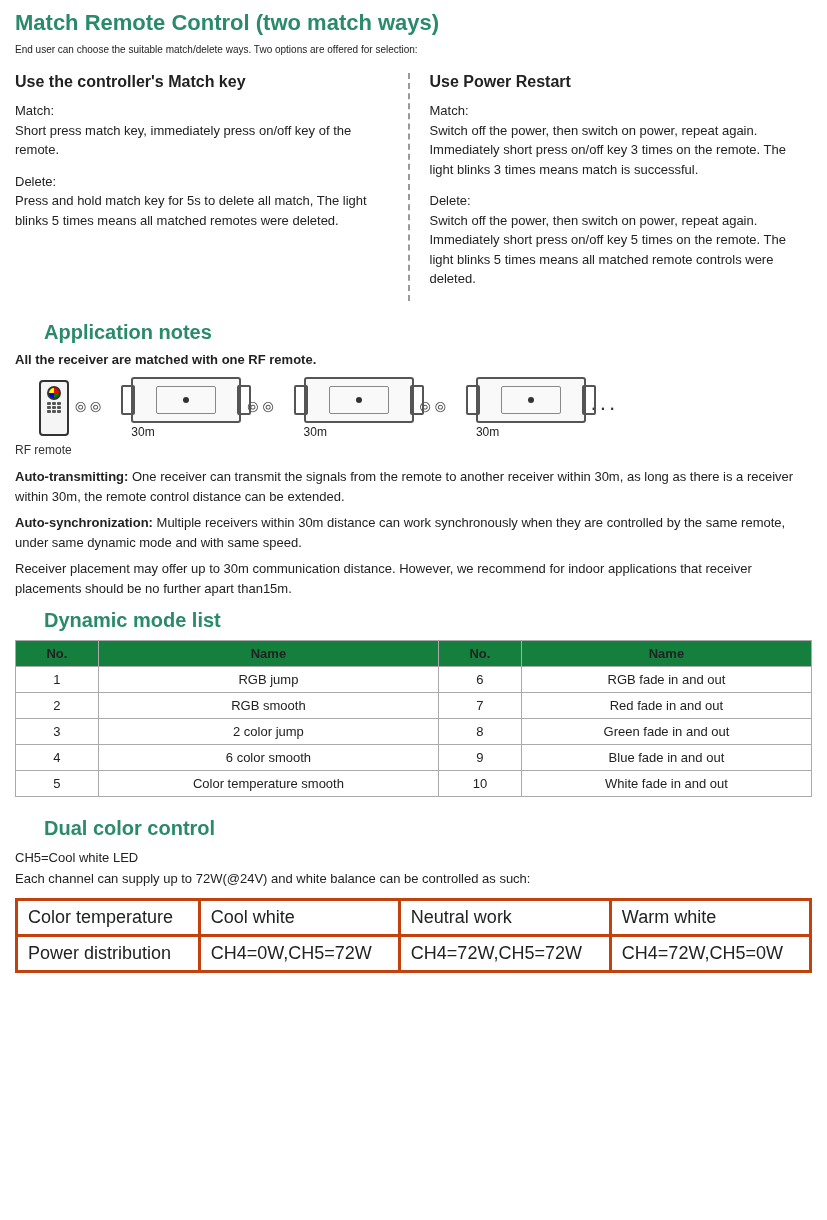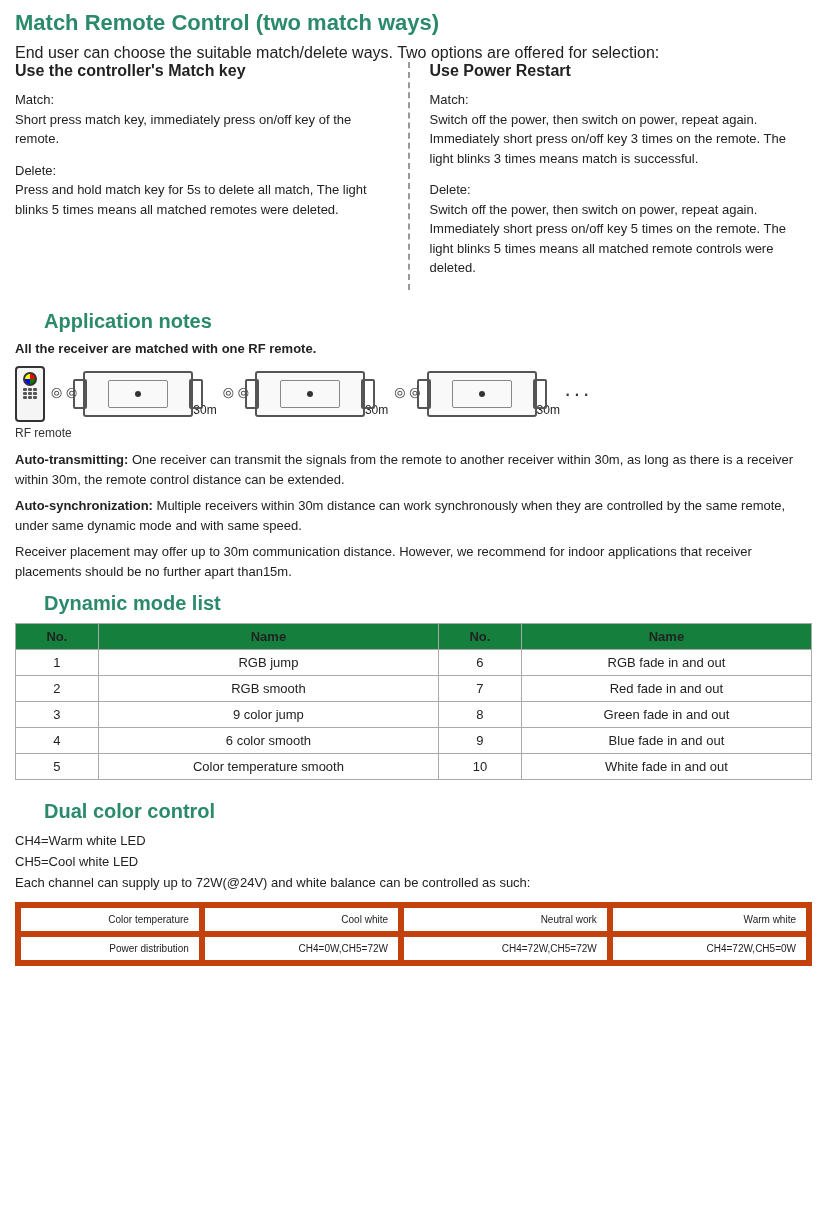--- a/index.html
+++ b/index.html
@@ -11,22 +11,22 @@
       width: 827px;
       padding: 10px 15px 20px 15px;
     }
     h1.page-title {
       font-size: 22px;
       font-weight: bold;
       color: #2a8a6a;
       margin-bottom: 8px;
     }
     .intro-text {
-      margin-bottom: 0;
-      font-size: 16px;
+      margin-bottom: 18px;
+      font-size: 10px;
     }
     .two-col-section {
       display: flex;
       border-top: none;
       margin-bottom: 20px;
     }
     .col-left {
       flex: 1;
       padding-right: 10px;
       border-right: 2px dashed #999;
@@ -147,21 +147,23 @@
       border-radius: 50%;
       background: #333;
     }
     .dist-label {
       font-size: 12px;
       text-align: center;
       margin-top: 2px;
     }
     .diagram-item {
       display: flex;
-      align-items: flex-end;
+      flex-direction: column;
+      align-items: flex-start;
+      margin-left: 24px;
     }
     .more-dots {
       font-size: 22px;
       letter-spacing: 2px;
       color: #333;
       align-self: center;
     }
     .rf-label {
       font-size: 12px;
       color: #333;
@@ -198,24 +200,24 @@
     .dual-color-text {
       margin-bottom: 8px;
       line-height: 1.6;
     }
     .color-table {
       width: 100%;
       border-collapse: collapse;
       margin-top: 8px;
     }
     .color-table th, .color-table td {
-      border: 6px solid #c2410c;
+      border: 3px solid #c2410c;
       padding: 6px 10px;
-      text-align: right;
-      font-size: 10px;
+      text-align: left;
+      font-size: 18px;
     }
     .color-table th {
       background: #fff;
       font-weight: normal;
     }
     .col-left-text {
       text-align: left;
       padding-left: 10px;
     }
   </style>
@@ -346,21 +348,21 @@
     <td>RGB fade in and out</td>
   </tr>
       <tr>
     <td>2</td>
     <td>RGB smooth</td>
     <td>7</td>
     <td>Red fade in and out</td>
   </tr>
       <tr>
     <td>3</td>
-    <td>9 color jump</td>
+    <td>2 color jump</td>
     <td>8</td>
     <td>Green fade in and out</td>
   </tr>
       <tr>
     <td>4</td>
     <td>6 color smooth</td>
     <td>9</td>
     <td>Blue fade in and out</td>
   </tr>
       <tr>
@@ -368,21 +370,20 @@
     <td>Color temperature smooth</td>
     <td>10</td>
     <td>White fade in and out</td>
   </tr>
     </tbody>
 </table>
 
 <h2 class="section-title">Dual color control</h2>
 
 <div class="dual-color-text">
-  <div>CH4=Warm white LED</div>
   <div>CH5=Cool white LED</div>
   <div>Each channel can supply up to 72W(@24V) and white balance can be controlled as such:</div>
 </div>
 
 <table class="color-table">
   <thead>
     <tr>
       <th class="col-left-text">Color temperature</th>
       <th>Cool white</th>
       <th>Neutral work</th>

